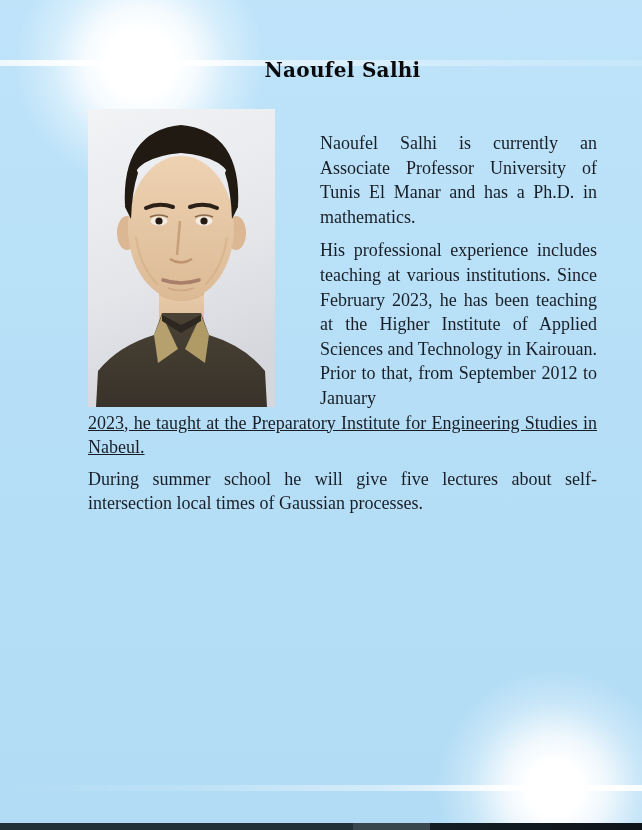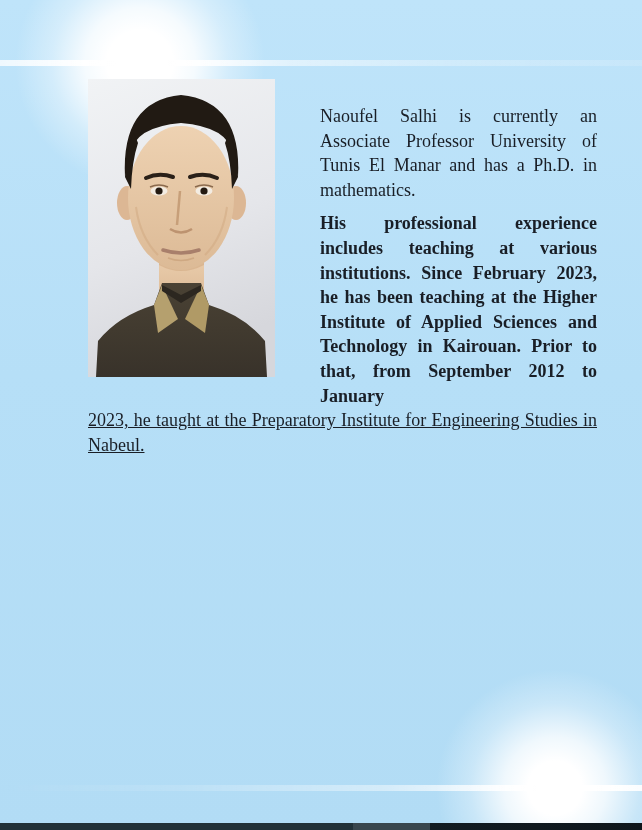--- a/index.html
+++ b/index.html
@@ -71,41 +71,41 @@
     font-family: "DejaVu Serif", serif;
     font-weight: bold;
     font-size: 20px;
     line-height: 27px;
     text-align: center;
     color: #0b0b0d;
     letter-spacing: 0.3px;
   }
   .bio-row {
     display: flex;
-    align-items: flex-start;
+    align-items: center;
     margin-top: 22px;
   }
   .photo-frame {
     flex: 0 0 187px;
     width: 187px; height: 298px;
     overflow: hidden;
   }
   .photo-frame svg { display: block; }
   .beside-col {
     margin-left: 45px;
     width: 277px;
     padding-top: 25px;
   }
   p.body-text {
     font-size: 18px;
     line-height: 24.6px;
     text-align: justify;
     color: #191e26;
   }
-  .beside-col p.body-text + p.body-text { margin-top: 9px; font-weight: bold; }
+  .beside-col p.body-text + p.body-text { margin-top: 9px; }
   p.justify-last { text-align-last: justify; }
   .full-col p.body-text { margin-top: 7px; }
   .full-col p.first-continuation { margin-top: 0; text-decoration: underline; }
 
   
   .bottom-bar {
     position: absolute;
     left: 0; bottom: 0;
     width: 642px; height: 7px;
     z-index: 3;
@@ -118,20 +118,21 @@
 </head>
 <body>
 
 <div class="flare-core top"></div>
 <div class="flare-streak top"></div>
 <div class="flare-core bottom"></div>
 <div class="flare-streak bottom"></div>
 
 <div class="page">
 
+  <div class="title">Naoufel Salhi</div>
 
   <div class="bio-row">
 
     <div class="photo-frame" role="img" aria-label="Passport-style portrait photo of Naoufel Salhi, a man with short dark hair wearing a dark brown collared shirt">
       <svg width="187" height="298" viewBox="0 0 187 298" xmlns="http://www.w3.org/2000/svg">
         <defs>
           <linearGradient id="bgGrad" x1="0" y1="0" x2="0.25" y2="1">
             <stop offset="0" stop-color="#f1f3f5"></stop>
             <stop offset="0.6" stop-color="#e5e6ea"></stop>
             <stop offset="1" stop-color="#d6d7dc"></stop>
@@ -188,17 +189,18 @@
     </div>
 
     <div class="beside-col">
       <p class="body-text">Naoufel Salhi is currently an Associate Professor University of Tunis El Manar and has a Ph.D. in mathematics.</p>
       <p class="body-text justify-last">His professional experience includes teaching at various institutions. Since February 2023, he has been teaching at the Higher Institute of Applied Sciences and Technology in Kairouan. Prior to that, from September 2012 to January</p>
     </div>
   </div>
 
   <div class="full-col">
     <p class="body-text first-continuation">2023, he taught at the Preparatory Institute for Engineering Studies in Nabeul.</p>
+    <p class="body-text">During summer school he will give five lectures about self-intersection local times of Gaussian processes.</p>
   </div>
 
 </div>
 
 <div class="bottom-bar"></div>
 
 </body></html>

